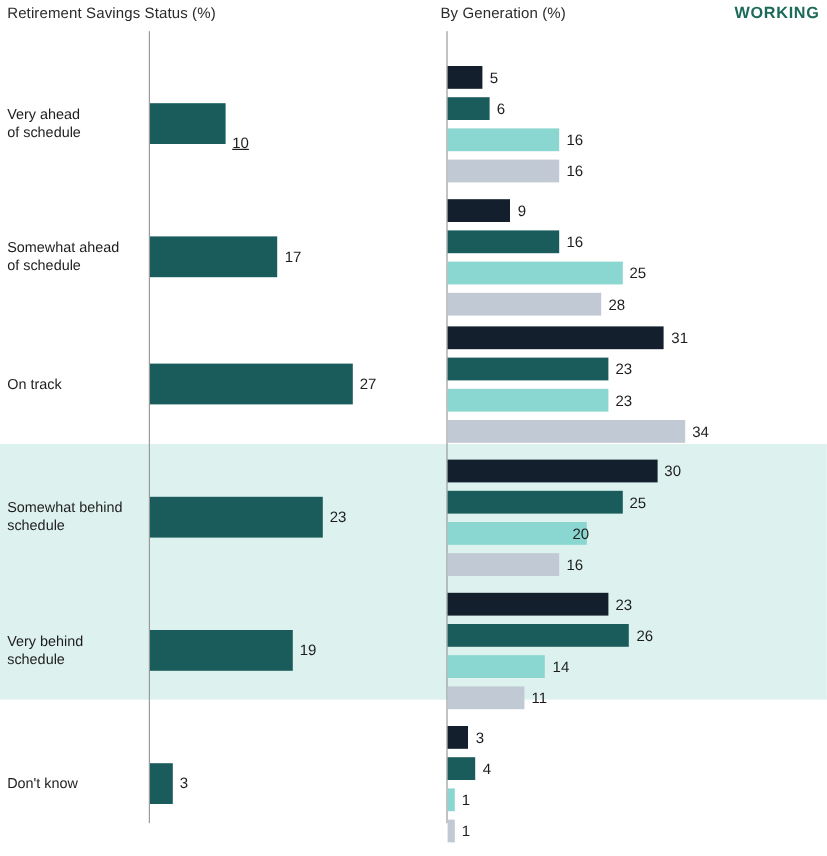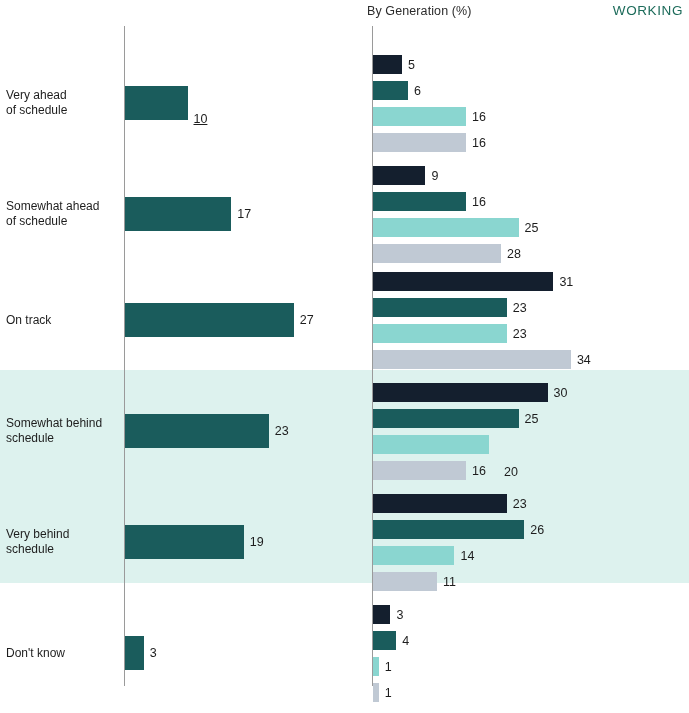--- a/index.html
+++ b/index.html
@@ -32,21 +32,21 @@
     white-space: nowrap;
   }
   #title-left  { left: 6px; }
   #title-right { left: 367px; }
 
   .brand-logo {
     position: absolute;
     top: 3px;
     right: 6px;
     font-size: 13.5px;
-    font-weight: normal;
+    font-weight: bold;
     letter-spacing: 0.6px;
     color: #1c6b5a;
   }
 
   
   .highlight-band {
     position: absolute;
     left: 0;
     width: 689px;
     background: #ddf2ee;
@@ -121,20 +121,21 @@
     color: #1d1d1d;
   }
 </style>
 </head>
 <body>
 
 <div id="chart-root">
 
   <div class="highlight-band" id="highlight-band" style="top: 370px; height: 213px; background: rgb(221, 242, 238);"></div>
 
+  <div class="header-title" id="title-left">Retirement Savings Status (%)</div>
   <div class="header-title" id="title-right">By Generation (%)</div>
   <div class="brand-logo">WORKING</div>
 
   <div class="axis-line" id="axis-left" style="left: 124px; top: 26px; height: 660px;"></div>
   <div class="axis-line" id="axis-right" style="left: 372px; top: 26px; height: 660px;"></div>
 
 
   <div id="cat-labels">
       <div class="cat-label" style="top: 88px;"><span>Very ahead</span><br><span>of schedule</span></div>
       <div class="cat-label" style="top: 199px;"><span>Somewhat ahead</span><br><span>of schedule</span></div>
@@ -182,21 +183,21 @@
       <div class="bar-value" style="left: 512.86px; top: 301.5px;">23</div>
       <div class="bar-sm" style="left: 373px; top: 324px; width: 133.86px; background: rgb(138, 214, 208);"></div>
       <div class="bar-value" style="left: 512.86px; top: 327.5px;">23</div>
       <div class="bar-sm" style="left: 373px; top: 350px; width: 197.88px; background: rgb(192, 201, 212);"></div>
       <div class="bar-value" style="left: 576.88px; top: 353.5px;">34</div>
       <div class="bar-sm" style="left: 373px; top: 383px; width: 174.6px; background: rgb(20, 31, 46);"></div>
       <div class="bar-value" style="left: 553.6px; top: 386.5px;">30</div>
       <div class="bar-sm" style="left: 373px; top: 409px; width: 145.5px; background: rgb(26, 92, 92);"></div>
       <div class="bar-value" style="left: 524.5px; top: 412.5px;">25</div>
       <div class="bar-sm" style="left: 373px; top: 435px; width: 116.4px; background: rgb(138, 214, 208);"></div>
-      <div class="bar-value" style="left: 504px; top: 438.5px; margin-top: 27px;">20</div>
+      <div class="bar-value" style="left: 477px; top: 438.5px;">20</div>
       <div class="bar-sm" style="left: 373px; top: 461px; width: 93.12px; background: rgb(192, 201, 212);"></div>
       <div class="bar-value" style="left: 472.12px; top: 464.5px;">16</div>
       <div class="bar-sm" style="left: 373px; top: 494px; width: 133.86px; background: rgb(20, 31, 46);"></div>
       <div class="bar-value" style="left: 512.86px; top: 497.5px;">23</div>
       <div class="bar-sm" style="left: 373px; top: 520px; width: 151.32px; background: rgb(26, 92, 92);"></div>
       <div class="bar-value" style="left: 530.32px; top: 523.5px;">26</div>
       <div class="bar-sm" style="left: 373px; top: 546px; width: 81.48px; background: rgb(138, 214, 208);"></div>
       <div class="bar-value" style="left: 460.48px; top: 549.5px;">14</div>
       <div class="bar-sm" style="left: 373px; top: 572px; width: 64.02px; background: rgb(192, 201, 212);"></div>
       <div class="bar-value" style="left: 443.02px; top: 575.5px;">11</div>

